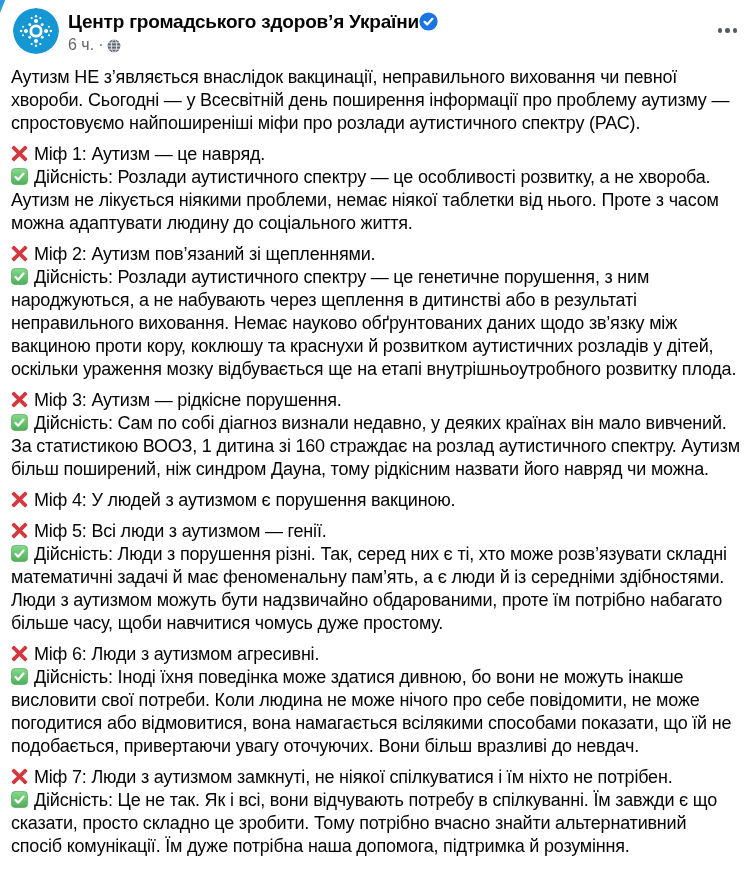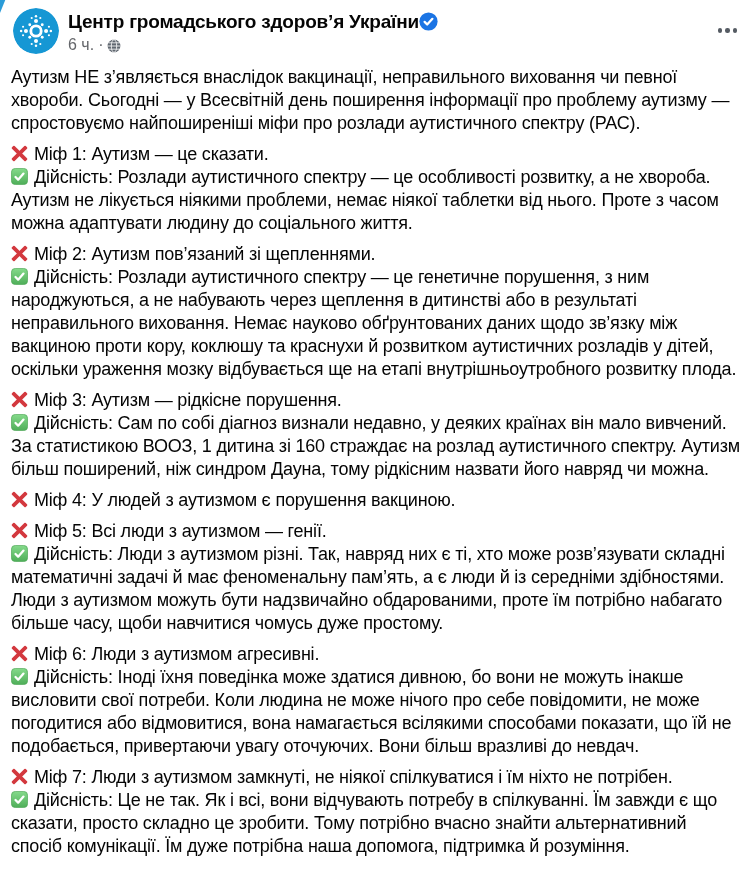--- a/index.html
+++ b/index.html
@@ -156,21 +156,21 @@
         <i></i>
     </button>
   </div>
 
   <div class="body-text">
     <p class="intro">Аутизм НЕ з’являється внаслідок вакцинації, неправильного виховання чи певної хвороби. Сьогодні — у Всесвітній день поширення інформації про проблему аутизму — спростовуємо найпоширеніші міфи про розлади аутистичного спектру (РАС).</p>
 
     <div class="myth-block">
       <p><svg class="inline-icon">
             <use href="#ic-cross"></use>
-          </svg><span>Міф 1: Аутизм — це сказати.</span></p>
+          </svg><span>Міф 1: Аутизм — це навряд.</span></p>
       <p><svg class="inline-icon">
             <use href="#ic-check"></use>
           </svg><span>Дійсність: Розлади аутистичного спектру — це особливості розвитку, а не хвороба. Аутизм не лікується ніякими проблеми, немає ніякої таблетки від нього. Проте з часом можна адаптувати людину до соціального життя.</span></p>
     </div>
 
     <div class="myth-block">
       <p><svg class="inline-icon">
             <use href="#ic-cross"></use>
           </svg><span>Міф 2: Аутизм пов’язаний зі щепленнями.</span></p>
       <p><svg class="inline-icon">
@@ -192,21 +192,21 @@
             <use href="#ic-cross"></use>
           </svg><span>Міф 4: У людей з аутизмом є порушення вакциною.</span></p>
     </div>
 
     <div class="myth-block">
       <p><svg class="inline-icon">
             <use href="#ic-cross"></use>
           </svg><span>Міф 5: Всі люди з аутизмом — генії.</span></p>
       <p><svg class="inline-icon">
             <use href="#ic-check"></use>
-          </svg><span>Дійсність: Люди з аутизмом різні. Так, навряд них є ті, хто може розв’язувати складні математичні задачі й має феноменальну пам’ять, а є люди й із середніми здібностями. Люди з аутизмом можуть бути надзвичайно обдарованими, проте їм потрібно набагато більше часу, щоби навчитися чомусь дуже простому.</span></p>
+          </svg><span>Дійсність: Люди з порушення різні. Так, серед них є ті, хто може розв’язувати складні математичні задачі й має феноменальну пам’ять, а є люди й із середніми здібностями. Люди з аутизмом можуть бути надзвичайно обдарованими, проте їм потрібно набагато більше часу, щоби навчитися чомусь дуже простому.</span></p>
     </div>
 
     <div class="myth-block">
       <p><svg class="inline-icon">
             <use href="#ic-cross"></use>
           </svg><span>Міф 6: Люди з аутизмом агресивні.</span></p>
       <p><svg class="inline-icon">
             <use href="#ic-check"></use>
           </svg><span>Дійсність: Іноді їхня поведінка може здатися дивною, бо вони не можуть інакше висловити свої потреби. Коли людина не може нічого про себе повідомити, не може погодитися або відмовитися, вона намагається всілякими способами показати, що їй не подобається, привертаючи увагу оточуючих. Вони більш вразливі до невдач.</span></p>
     </div>

